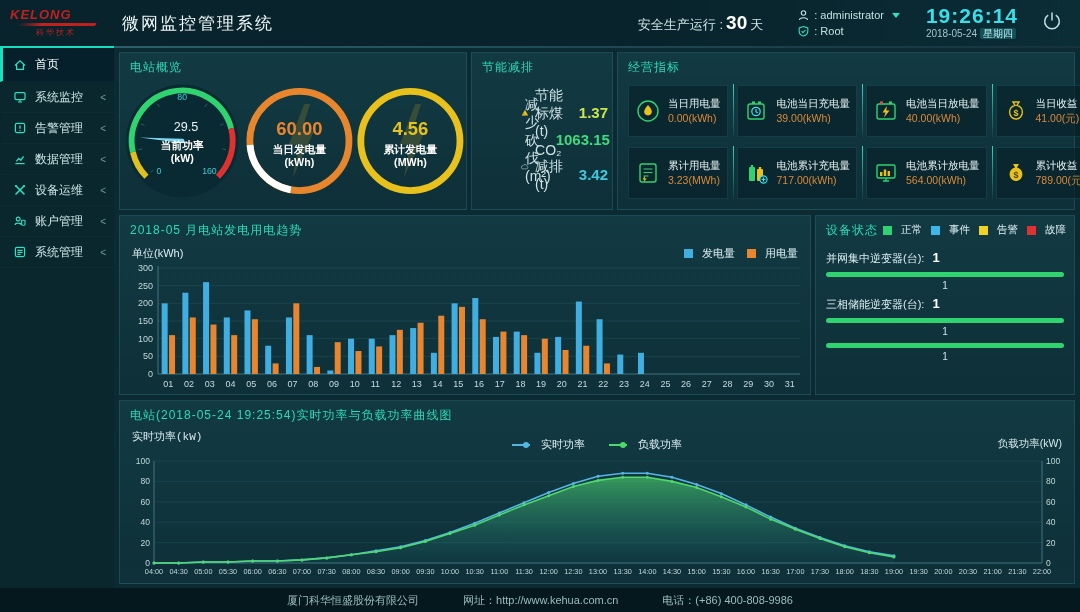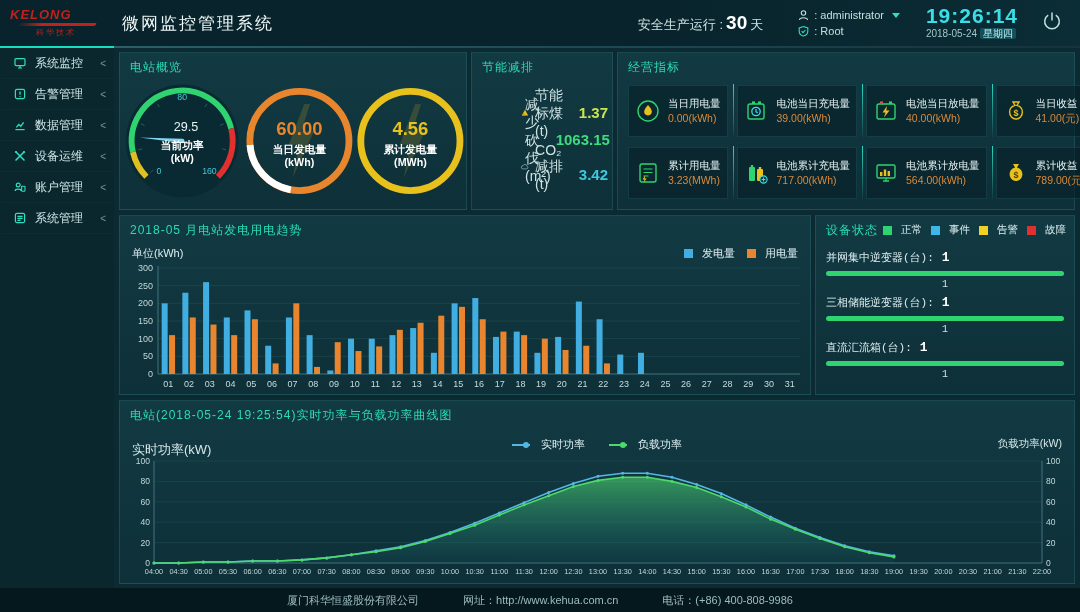--- a/index.html
+++ b/index.html
@@ -37,21 +37,21 @@
   .side-item .chev { margin-left:auto; font-size:10px; color:#6f9aa0; }
 
   
   .panel { position:absolute; background:linear-gradient(180deg,#123a43,#0e3038);
     border:1px solid rgba(48,120,130,0.35); }
   .panel-title { position:absolute; top:6px; left:10px; font-size:12px; color:#2adbb8; letter-spacing:1px; z-index:2;}
   #panel-overview { left:119px; top:52px; width:348px; height:158px; }
   #panel-saving  { left:471px; top:52px; width:142px; height:158px;padding-left:40px; }
   #panel-business{ left:617px; top:52px; width:458px; height:158px; }
   #panel-trend   { left:119px; top:215px; width:692px; height:180px; }
-  #panel-device  { left:815px; top:215px; width:260px; height:180px;font-family:Liberation Mono, monospace; }
+  #panel-device  { left:815px; top:215px; width:260px; height:180px; }
   #panel-curve   { left:119px; top:400px; width:956px; height:184px;text-align:center; }
 
   
   .overview-row { display:flex; align-items:center; padding-top:20px; }
 
   
   .saving-rows { padding:46px 4px 0 8px; }
   .saving-row { display:flex; align-items:center; gap:5px; height:27px;}
   .saving-label { font-size:14px; color:#cfe3e4; width:62px; }
   .saving-value { font-size:15px; font-weight:bold; }
@@ -77,21 +77,21 @@
   
   .device-legend { position:absolute; top:7px; right:8px; display:flex; gap:9px; font-size:10.5px; color:#dceef0; align-items:center;}
   .device-rows { position:absolute; top:34px; left:10px; right:10px; }
   .dev-row { margin-bottom:5px; }
   .dev-label-line { font-size:11px; color:#dceef0; }
   .dev-count { font-size:13px; color:#ffffff; font-weight:bold; margin-left:8px;}
   .dev-bar { height:5px; border-radius:3px; background:#2fd36f; margin-top:6px; cursor:pointer;}
   .dev-bar-val { text-align:center; font-size:10px; color:#cfe3e4; margin-top:3px;}
 
   
-  .curve-left-label  { position:absolute; top:40px; left:12px;  font-size:13px; color:#d6e8ea;}
+  .curve-left-label  { position:absolute; top:28px; left:12px;  font-size:11px; color:#d6e8ea;font-family:Liberation Mono, monospace;}
   .curve-right-label { position:absolute; top:36px; right:12px; font-size:10.5px; color:#d6e8ea;}
   .curve-legend { position:absolute; top:36px; left:0; right:0; display:flex; justify-content:center; gap:24px; font-size:11px; color:#dceef0; align-items:center;}
   .lgd-item { display:flex; align-items:center; gap:5px; cursor:pointer;}
   .lline { display:inline-block; width:18px; height:2px; position:relative;}
   .ldot { display:inline-block; width:6px; height:6px; border-radius:50%; margin-left:-12px; margin-right:7px; vertical-align:1px;}
   #curve-svg { position:absolute; left:4px; top:54px; }
 
   
   .footer { position:absolute; left:0; bottom:0; width:1080px; height:24px; background:#05181e;
     display:flex; align-items:center; justify-content:center; gap:44px; font-size:11px; color:#9dbcbf;}
@@ -134,20 +134,26 @@
   <div class="power-btn">
     <svg width="24" height="24" viewBox="0 0 24 24">
         <path d="M8.2 6.2 a7.3 7.3 0 1 0 7.6 0" fill="none" stroke="#bfe0e0" stroke-width="1.5"></path>
         <path d="M12 3.4v8" stroke="#bfe0e0" stroke-width="1.5"></path>
       </svg>
   </div>
 </div>
 <div class="top-line"></div>
 
 <div class="sidebar">
+  <div class="side-item active">
+    <svg width="14" height="14" viewBox="0 0 14 14">
+        <path d="M2 7.5 L7 2.8 L12 7.5 M3.6 6.8 V11.4 H10.4 V6.8" fill="none" stroke="#2fe0c0" stroke-width="1.3"></path>
+      </svg>
+    <span>首页</span>
+  </div>
   <div class="side-item">
     <svg width="14" height="14" viewBox="0 0 14 14">
         <rect x="2" y="2.6" width="10" height="7" rx="1" fill="none" stroke="#2fe0c0" stroke-width="1.2"></rect>
         <path d="M5 12h4 M7 9.6v2.4" stroke="#2fe0c0" stroke-width="1.2"></path>
       </svg>
     <span>系统监控</span>
     <span class="chev">&lt;</span>
   </div>
   <div class="side-item">
     <svg width="14" height="14" viewBox="0 0 14 14">
@@ -504,21 +510,20 @@
       <div class="dev-label-line"><span>并网集中逆变器(台):</span><span class="dev-count">1</span></div>
       <div class="dev-bar"></div>
       <div class="dev-bar-val">1</div>
     </div>
     <div class="dev-row">
       <div class="dev-label-line"><span>三相储能逆变器(台):</span><span class="dev-count">1</span></div>
       <div class="dev-bar"></div>
       <div class="dev-bar-val">1</div>
     </div>
     <div class="dev-row">
-      <div class="dev-label-line"><span>直流汇流箱(台):</span><span class="dev-count">1</span></div>
       <div class="dev-bar"></div>
       <div class="dev-bar-val">1</div>
     </div>
   </div>
 </div>
 
 <div class="panel" id="panel-curve">
   <div class="panel-title">电站(2018-05-24 19:25:54)实时功率与负载功率曲线图</div>
   <div class="curve-left-label">实时功率(kW)</div>
   <div class="curve-right-label">负载功率(kW)</div>

